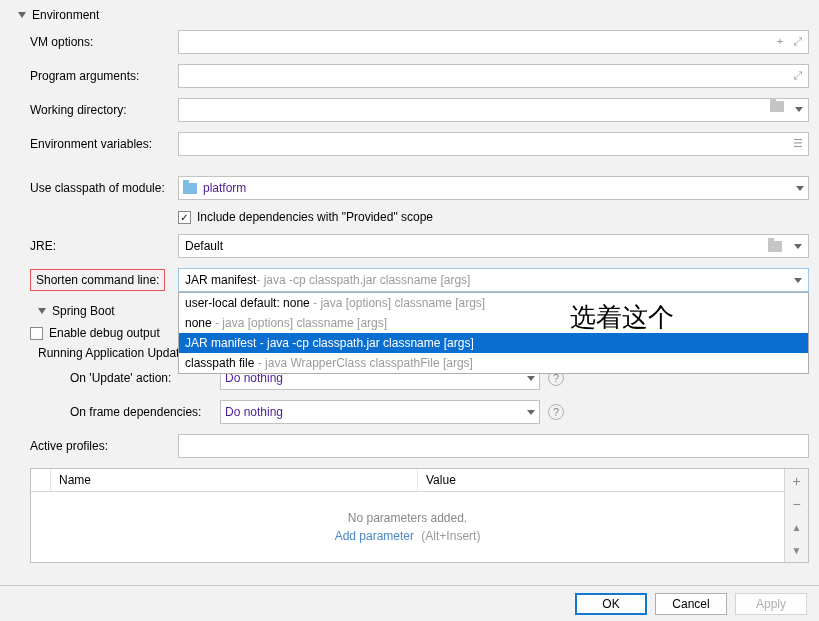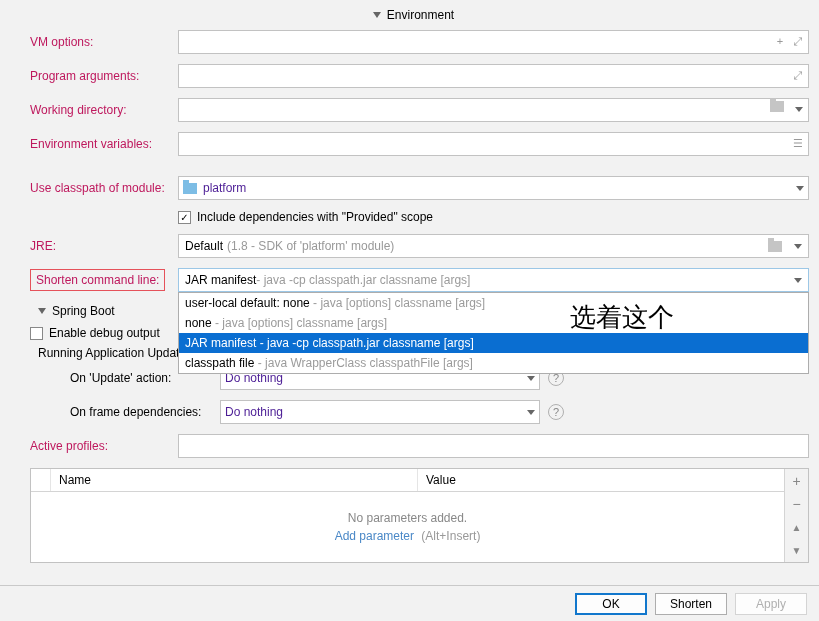--- a/index.html
+++ b/index.html
@@ -1,22 +1,22 @@
 <!DOCTYPE html>
 <html><head>
 <meta charset="utf-8">
 <style>
 * { box-sizing: border-box; margin: 0; padding: 0; font-family: "Segoe UI", Arial, sans-serif; font-size: 12px; }
 body { background: #f2f2f2; width: 819px; height: 621px; overflow: hidden; position: relative; }
 .main-content { background: #f2f2f2; padding: 4px 10px 0 10px; height: 585px; overflow-y: auto; overflow-x: hidden; }
-.section-header { display: flex; align-items: center; padding: 4px 0; cursor: pointer; justify-content: center; }
+.section-header { display: flex; align-items: center; padding: 4px 0; cursor: pointer; }
 .disclosure-triangle { width: 0; height: 0; border-left: 4px solid transparent; border-right: 4px solid transparent; border-top: 6px solid #666; margin-right: 6px; margin-left: 8px; }
 .section-title { color: #000; font-weight: normal; }
 .form-row { display: flex; align-items: center; margin: 4px 0 10px 0; padding-left: 20px; }
-.form-label { width: 148px; color: #be185d; flex-shrink: 0; }
+.form-label { width: 148px; color: #000000; flex-shrink: 0; }
 .form-label-indent { width: 190px; color: #000; flex-shrink: 0; padding-left: 40px; }
 .form-input { flex: 1; height: 24px; background: #fff; border: 1px solid #c2c2c2; padding: 2px 4px; position: relative; }
 .form-input-icons { position: absolute; right: 2px; top: 2px; display: flex; gap: 2px; }
 .icon-btn { width: 16px; height: 16px; display: flex; align-items: center; justify-content: center; color: #999; cursor: pointer; font-size: 11px; }
 .combo-box { flex: 1; height: 24px; background: #fff; border: 1px solid #c2c2c2; display: flex; align-items: center; padding: 0 4px; position: relative; }
 .combo-box-medium { width: 320px; flex: none; }
 .combo-text { flex: 1; color: #4c1d95; }
 .combo-arrow { width: 0; height: 0; border-left: 4px solid transparent; border-right: 4px solid transparent; border-top: 5px solid #666; margin-left: 4px; }
 .folder-icon { width: 14px; height: 11px; background: #7dbde5; margin-right: 6px; display: inline-block; position: relative; }
 .folder-icon::before { content: ""; position: absolute; top: -3px; left: 0; width: 6px; height: 3px; background: #7dbde5; }
@@ -120,21 +120,20 @@
 
   <div class="checkbox-row">
     <span class="checkbox">✓</span>
     <span>Include dependencies with "Provided" scope</span>
   </div>
 
   <div class="form-row">
     <span class="form-label">JRE:</span>
     <div class="jre-combo">
       <span class="jre-text-primary">Default</span>
-      <span class="jre-text-secondary">(1.8 - SDK of 'platform' module)</span>
       <span style="flex:1"></span>
       <div class="jre-right">
         <span class="folder-grey"></span>
         <span class="combo-arrow"></span>
       </div>
     </div>
   </div>
 
   <div class="form-row" style="margin-bottom:4px;">
     <span class="form-label">
@@ -224,15 +223,15 @@
       <div class="params-side-btn" style="font-size:10px;">▼</div>
     </div>
   </div>
 
 </div>
 
 <div class="annotation">选着这个</div>
 
 <div class="button-bar">
   <button class="btn btn-primary">OK</button>
-  <button class="btn">Shorten</button>
+  <button class="btn">Cancel</button>
   <button class="btn btn-disabled">Apply</button>
 </div>
 
 </body></html>

